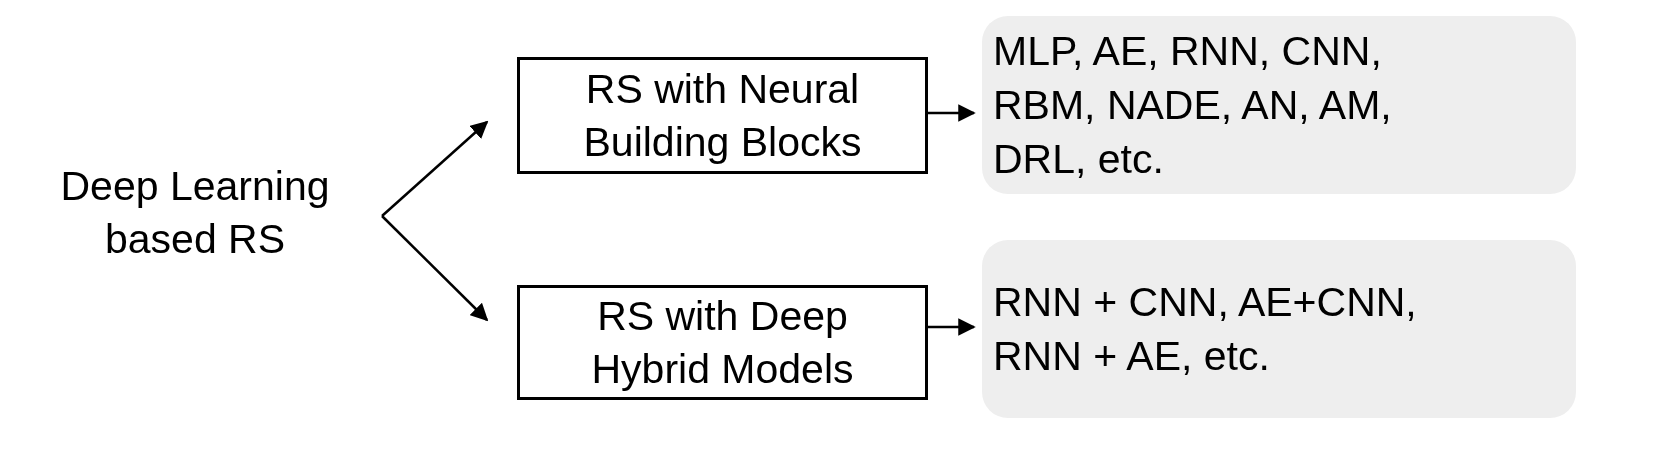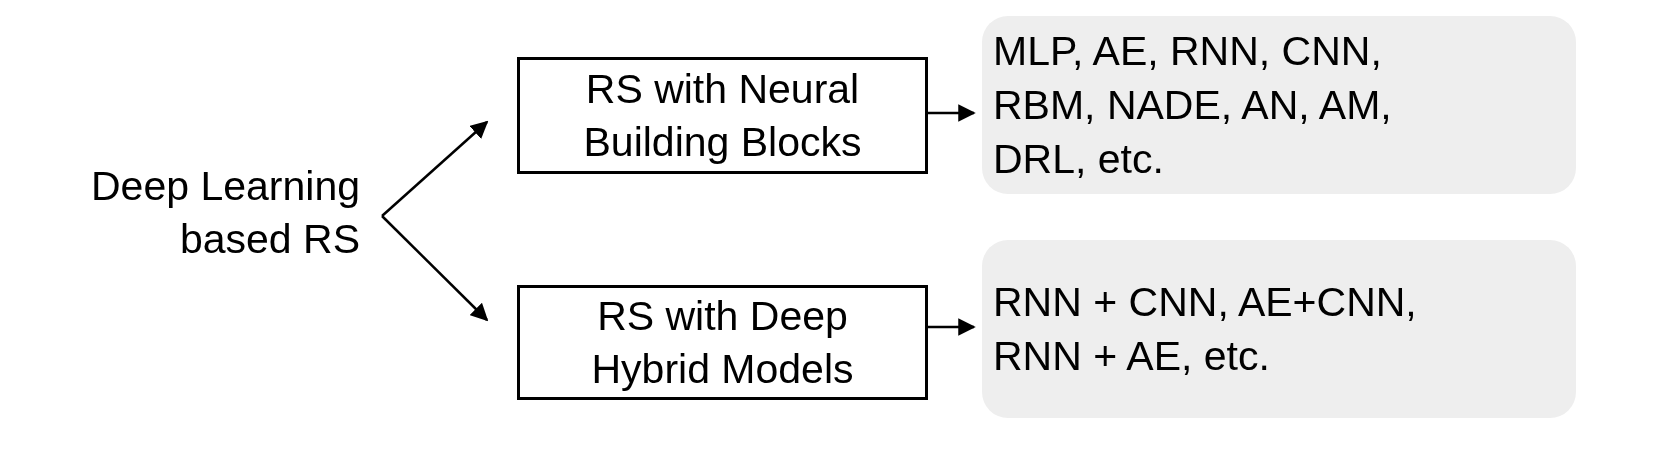--- a/index.html
+++ b/index.html
@@ -14,21 +14,21 @@
     background: #ffffff;
     overflow: hidden;
     font-family: "Liberation Sans", sans-serif;
     color: var(--text, #000000);
   }
   .root-label {
     position: absolute;
     left: 30px;
     top: 160px;
     width: 330px;
-    text-align: right;
+    text-align: center;
     font-size: 41px;
     line-height: 53px;
     white-space: pre-line;
   }
   .node-box {
     position: absolute;
     left: 493px;
     width: 411px;
     border: 3px solid var(--node-border, #000000);
     background: #ffffff;

